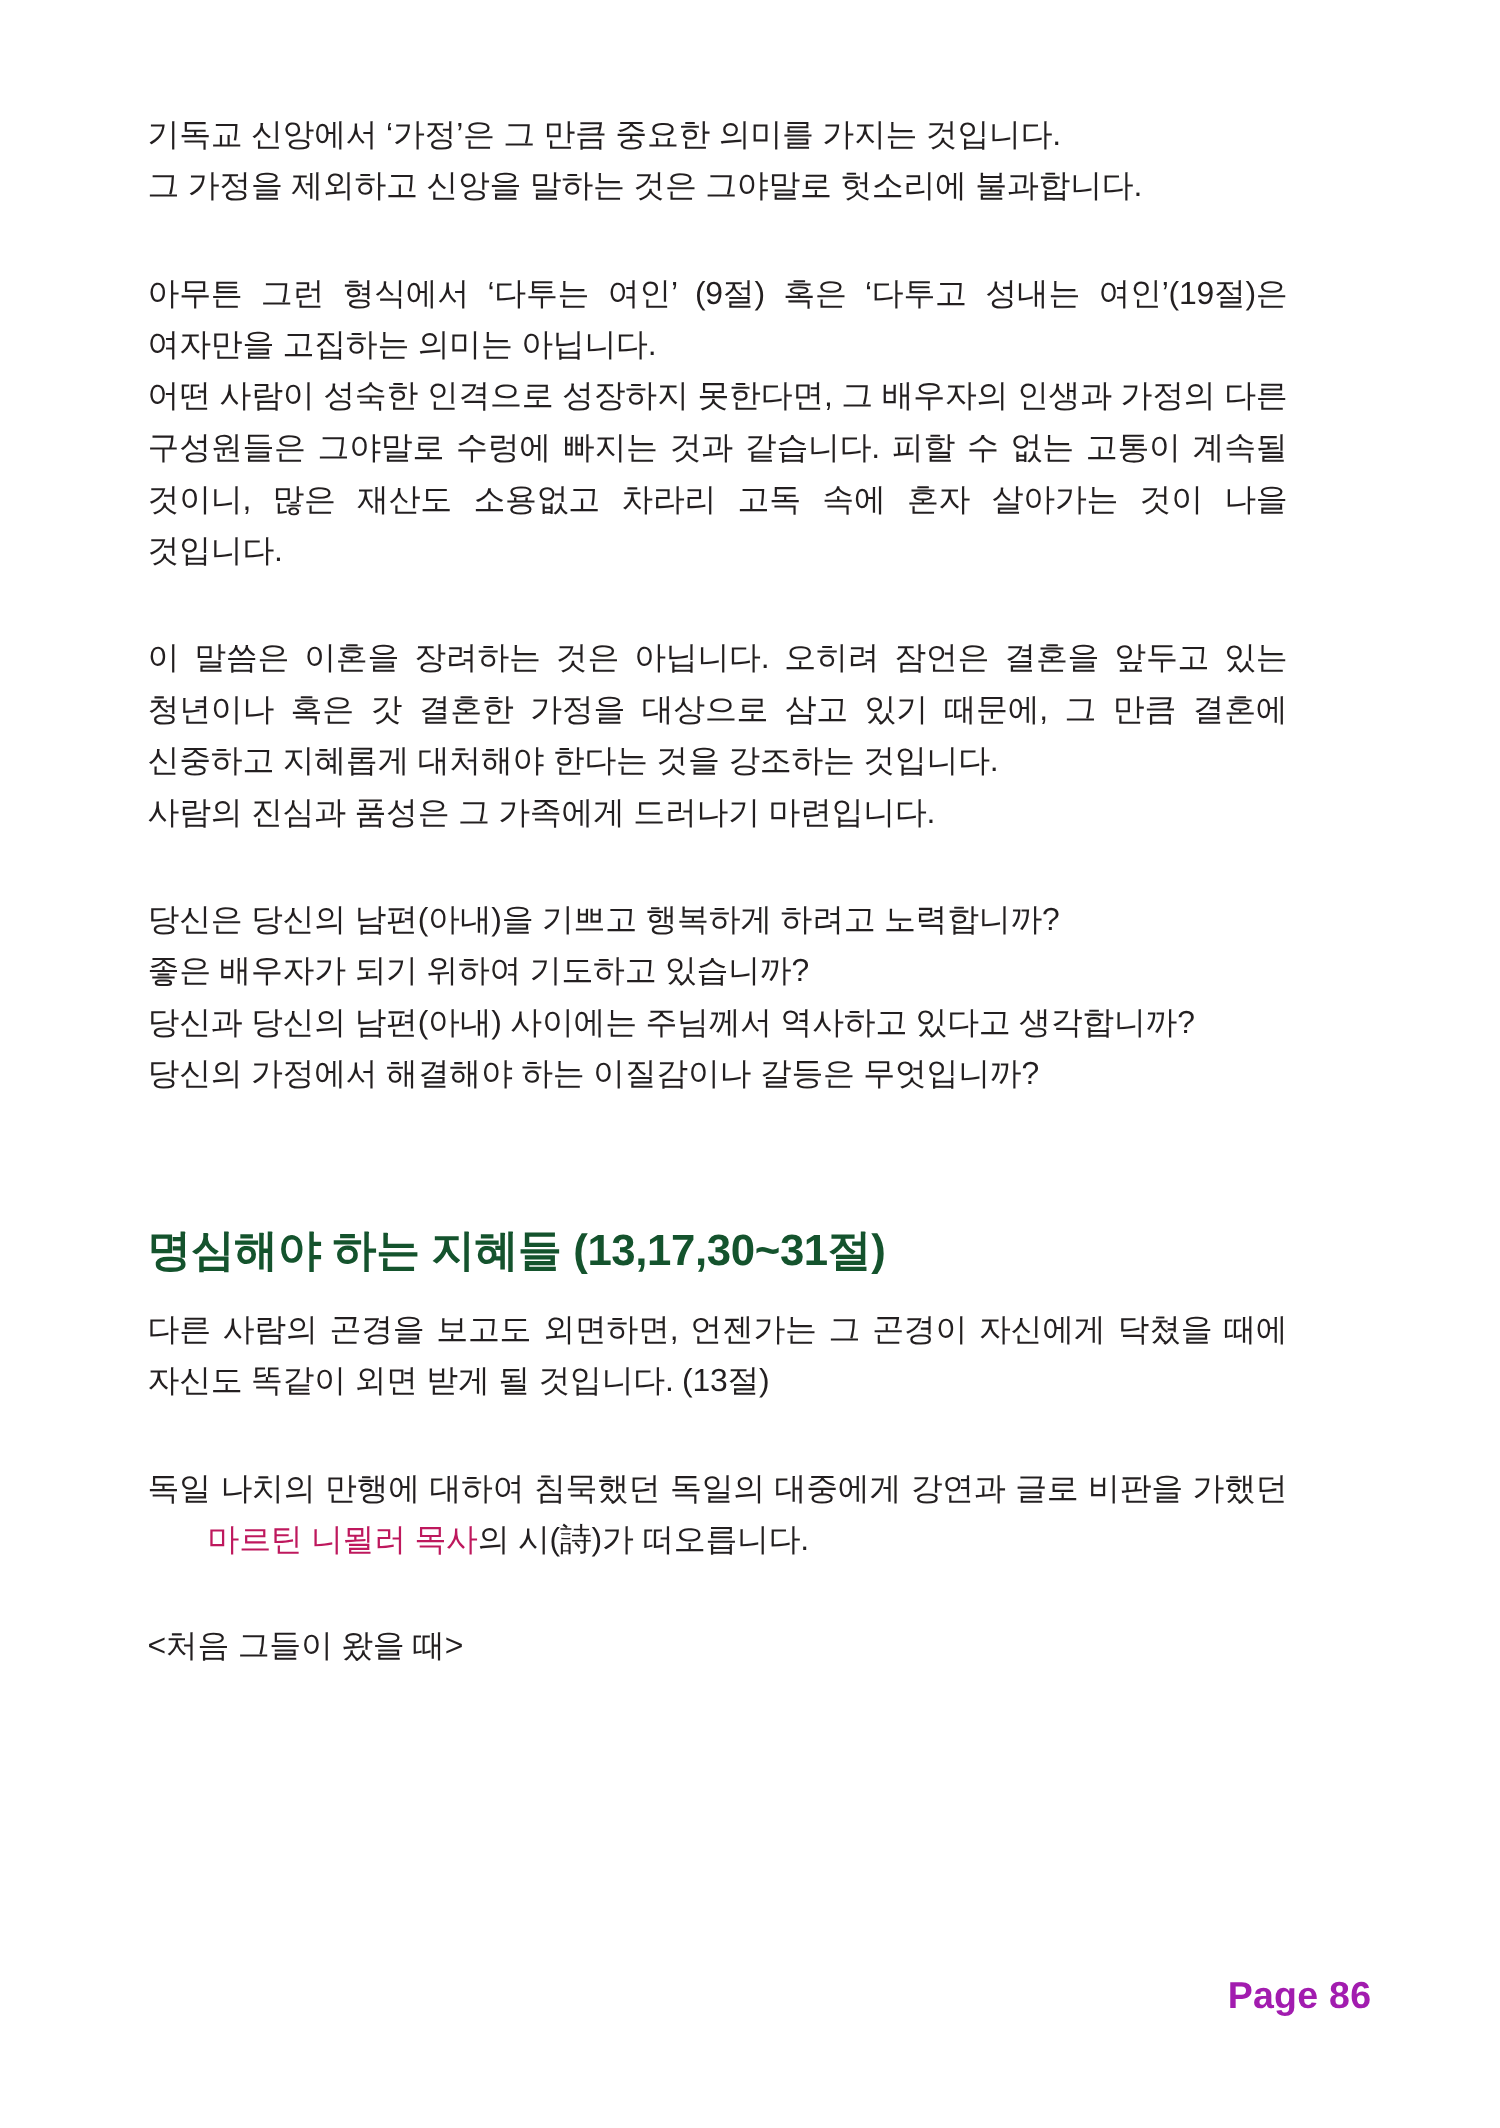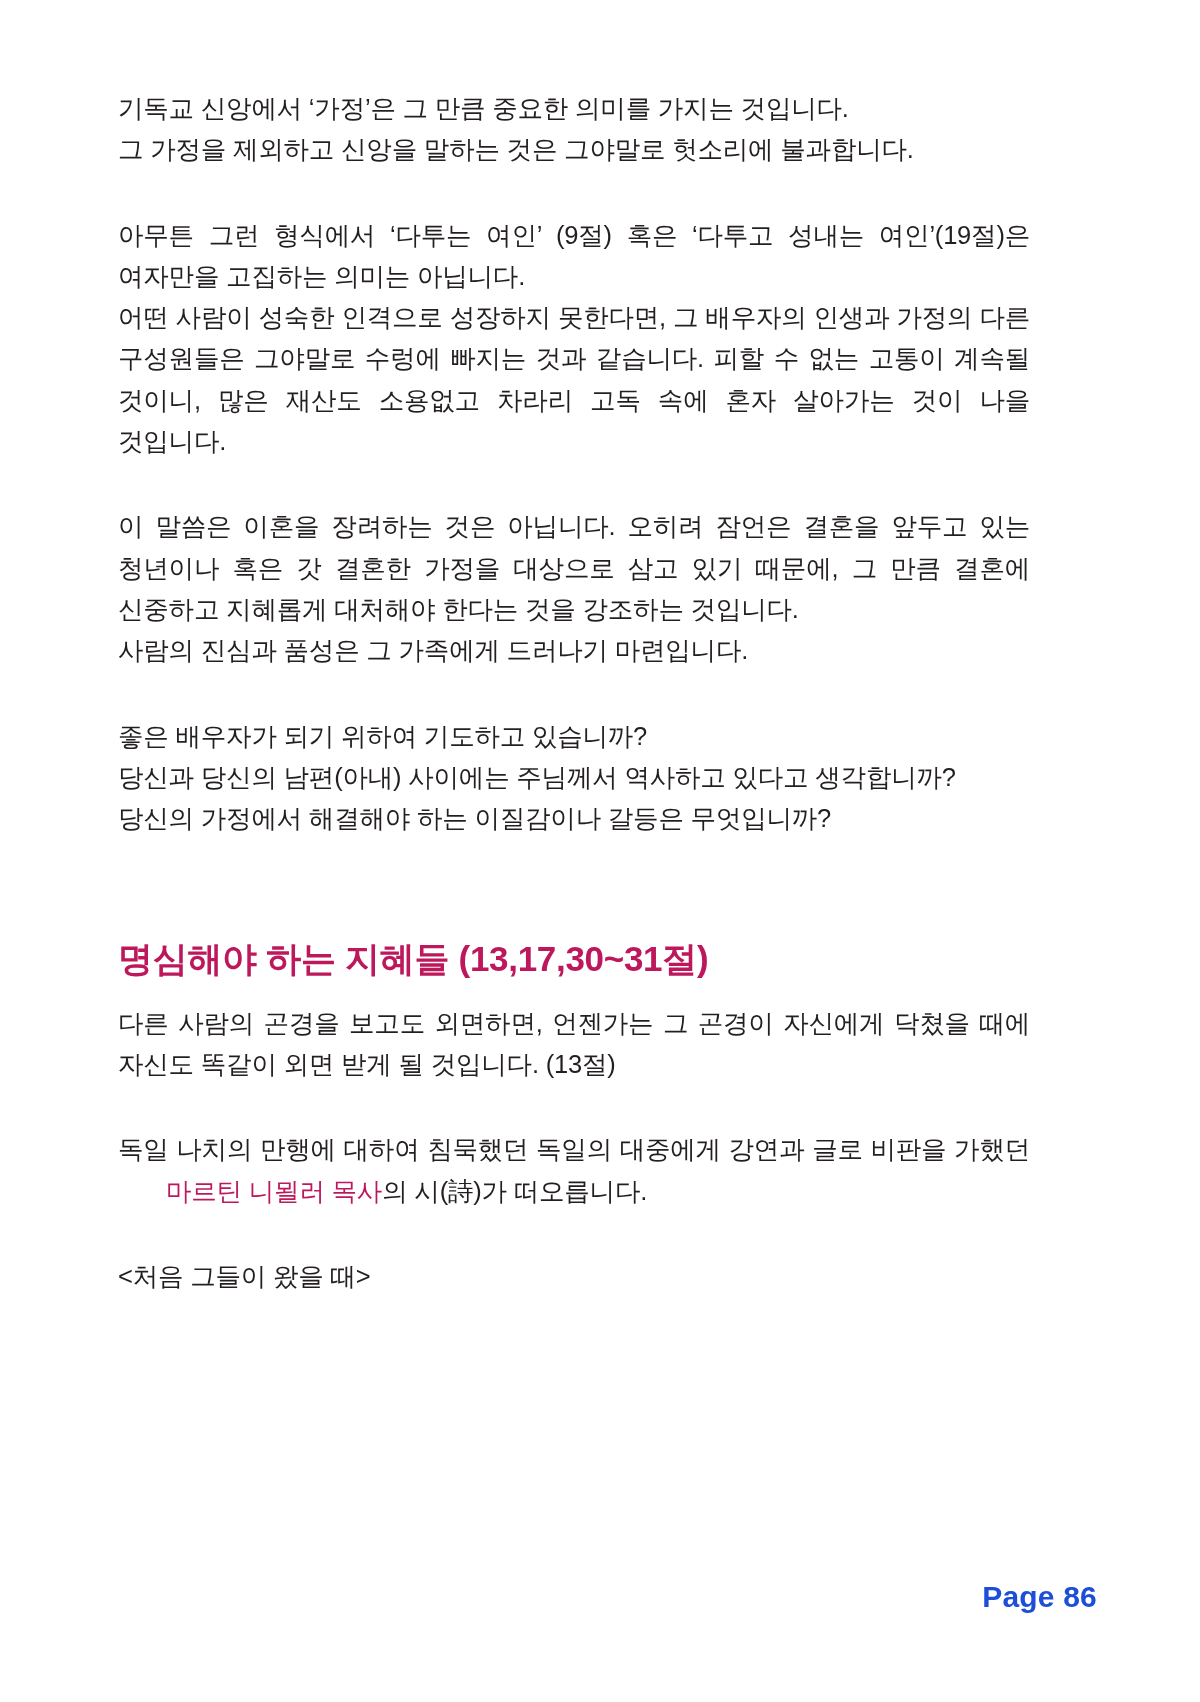--- a/index.html
+++ b/index.html
@@ -40,35 +40,35 @@
   p.para.nojust {
     text-align: left;
   }
   .gap-sm { height: 20px; }
   .gap-md { height: 44px; }
   .gap-xl { height: 96px; }
   h2.heading {
     margin: 0;
     font-size: 35px;
     font-weight: bold;
-    color: #be185d;
+    color: #14532d;
     letter-spacing: -0.3px;
     line-height: 1.35;
   }
   .accent {
     color: #be185d;
     margin-left: 48px;
   }
   .page-number {
     position: absolute;
     right: 103px;
     bottom: 88px;
     font-size: 30px;
     font-weight: bold;
-    color: #1d4ed8;
+    color: #a21caf;
     letter-spacing: 0.2px;
     margin-left: 20px;
   }
 </style>
 </head>
 <body>
 
 <div class="page">
   <div class="content">
 
@@ -80,20 +80,21 @@
     <p class="para">아무튼 그런 형식에서 ‘다투는 여인’ (9절) 혹은 ‘다투고 성내는 여인’(19절)은 여자만을 고집하는 의미는 아닙니다.</p>
     <p class="para">어떤 사람이 성숙한 인격으로 성장하지 못한다면, 그 배우자의 인생과 가정의 다른 구성원들은 그야말로 수렁에 빠지는 것과 같습니다. 피할 수 없는 고통이 계속될 것이니, 많은 재산도 소용없고 차라리 고독 속에 혼자 살아가는 것이 나을 것입니다.</p>
 
     <div class="gap-md"></div>
 
     <p class="para">이 말씀은 이혼을 장려하는 것은 아닙니다. 오히려 잠언은 결혼을 앞두고 있는 청년이나 혹은 갓 결혼한 가정을 대상으로 삼고 있기 때문에, 그 만큼 결혼에 신중하고 지혜롭게 대처해야 한다는 것을 강조하는 것입니다.</p>
     <p class="para nojust">사람의 진심과 품성은 그 가족에게 드러나기 마련입니다.</p>
 
     <div class="gap-md"></div>
 
+    <p class="para nojust">당신은 당신의 남편(아내)을 기쁘고 행복하게 하려고 노력합니까?</p>
     <p class="para nojust">좋은 배우자가 되기 위하여 기도하고 있습니까?</p>
     <p class="para nojust">당신과 당신의 남편(아내) 사이에는 주님께서 역사하고 있다고 생각합니까?</p>
     <p class="para nojust">당신의 가정에서 해결해야 하는 이질감이나 갈등은 무엇입니까?</p>
 
     <div class="gap-xl"></div>
 
     <h2 class="heading">명심해야 하는 지혜들 (13,17,30~31절)</h2>
 
     <div class="gap-sm"></div>
 

